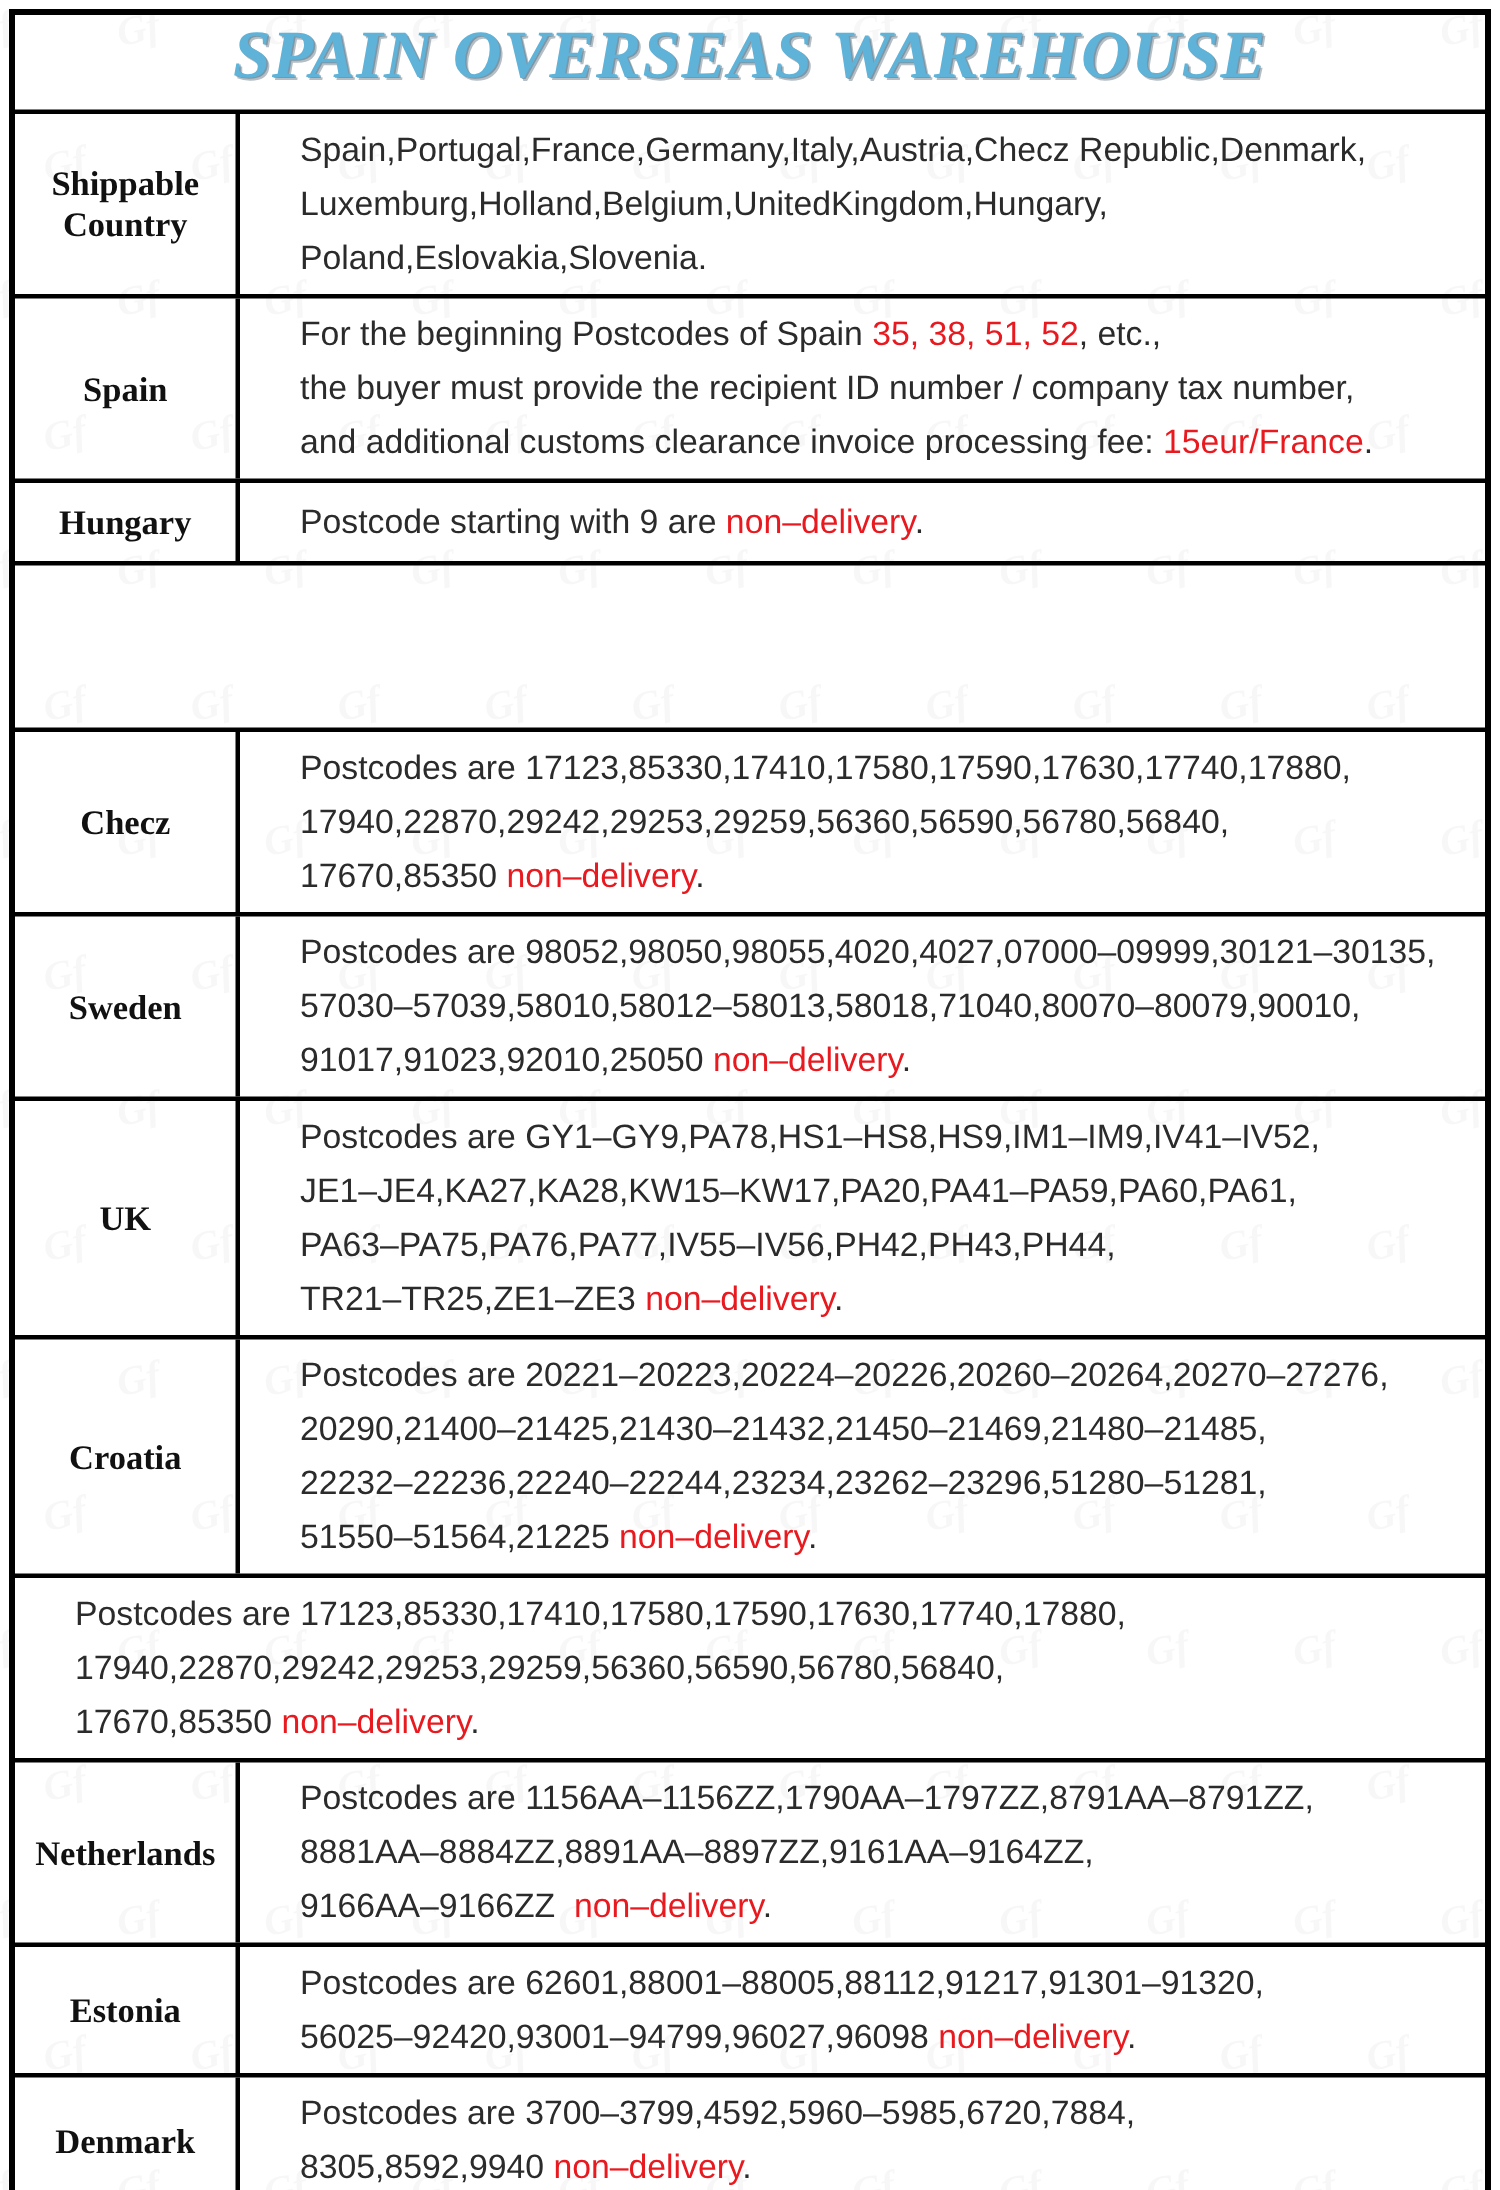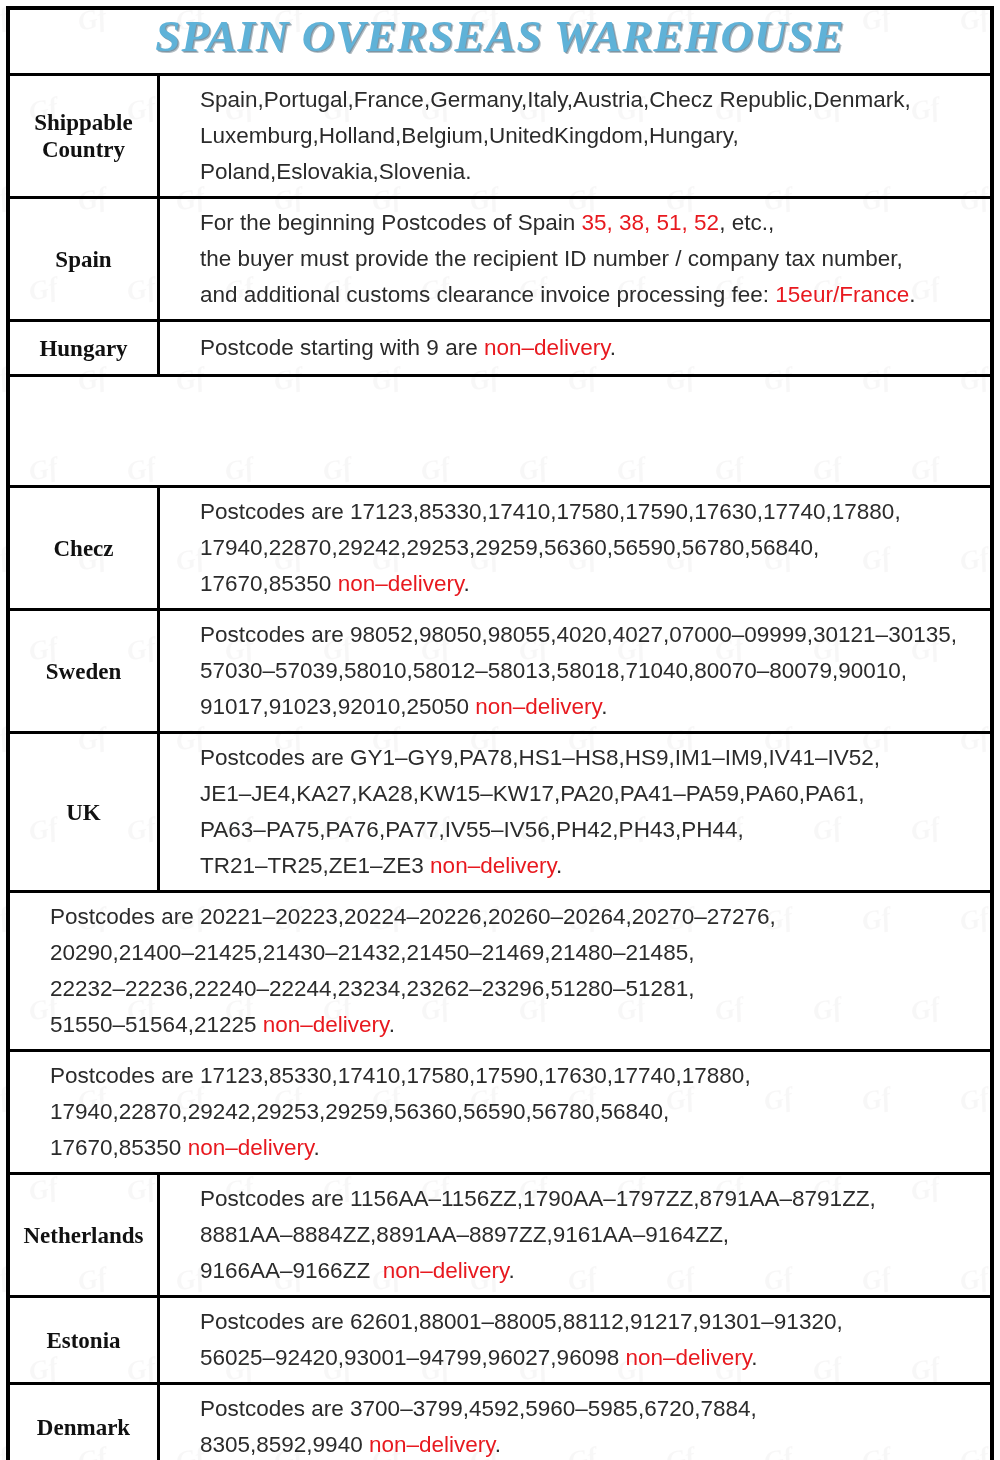--- a/index.html
+++ b/index.html
@@ -266,20 +266,21 @@
       <div class="cell-label">UK</div>
       <div class="cell-content">
           <div class="cell-text"><span class="seg" data-color="black">Postcodes are GY1–GY9,PA78,HS1–HS8,HS9,IM1–IM9,IV41–IV52,
 JE1–JE4,KA27,KA28,KW15–KW17,PA20,PA41–PA59,PA60,PA61,
 PA63–PA75,PA76,PA77,IV55–IV56,PH42,PH43,PH44,
 TR21–TR25,ZE1–ZE3 </span><span class="seg" data-color="red">non–delivery</span><span class="seg" data-color="black">.</span></div>
       </div>
     </div>
 
     <div class="trow" style="min-height:140px">
+      <div class="cell-label">Croatia</div>
       <div class="cell-content">
           <div class="cell-text"><span class="seg" data-color="black">Postcodes are 20221–20223,20224–20226,20260–20264,20270–27276,
 20290,21400–21425,21430–21432,21450–21469,21480–21485,
 22232–22236,22240–22244,23234,23262–23296,51280–51281,
 51550–51564,21225 </span><span class="seg" data-color="red">non–delivery</span><span class="seg" data-color="black">.</span></div>
       </div>
     </div>
 
     <div class="trow" style="min-height:110px">
       <div class="cell-content">

